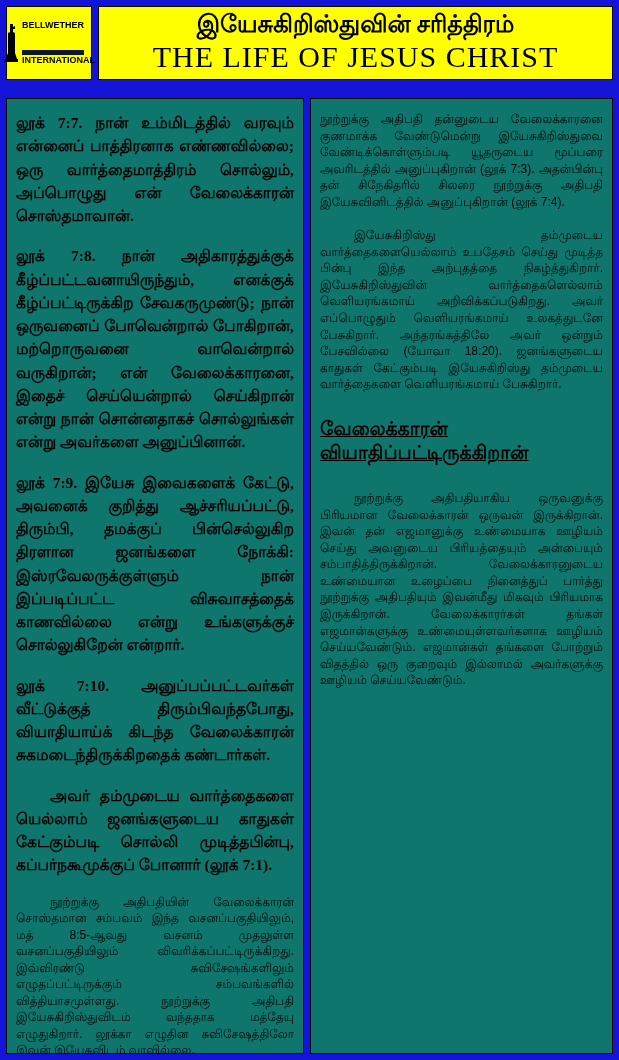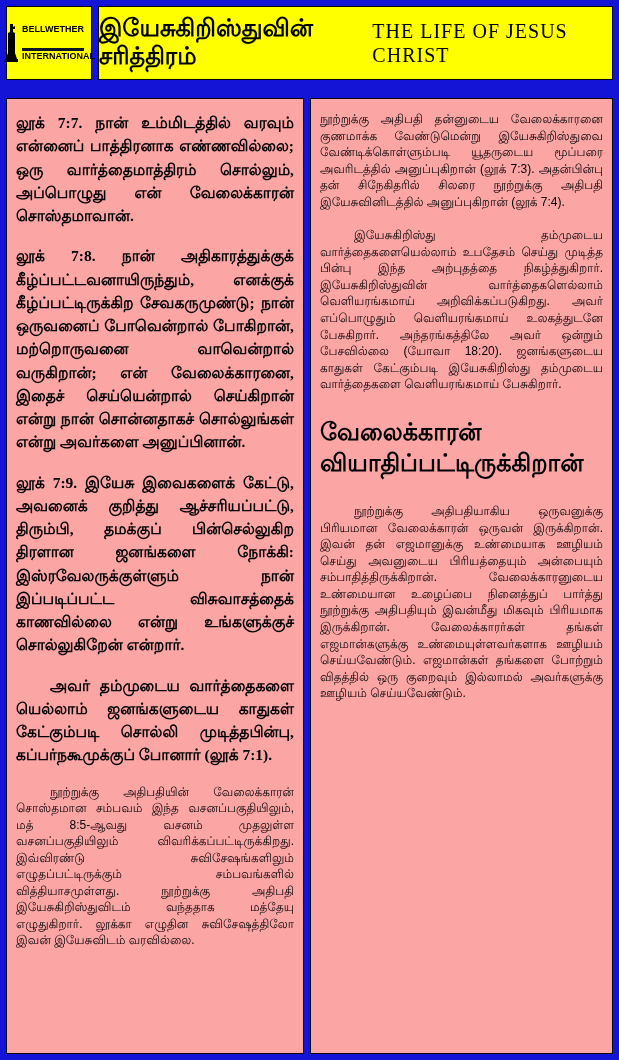--- a/index.html
+++ b/index.html
@@ -21,45 +21,45 @@
     margin-bottom: 18px;
   }
   .hbox {
     background: #ffff00;
     border: 1px solid #000;
     display: flex;
     align-items: center;
     justify-content: center;
   }
   .logo-box { width: 86px; }
-  .title-box { flex: 1; }
+  .title-box { flex: 1; flex-direction: column; }
   .logo-inner { display: flex; align-items: center; gap: 3px; }
   .logo-fig { width: 16px; height: 40px; flex: 0 0 auto; }
   .logo-text { font-size: 9px; font-weight: bold; line-height: 1.25; letter-spacing: 0px; white-space: nowrap; }
-  .logo-text .l1 { border-bottom: 3px solid #0f172a; display: inline-block; padding-bottom: 12px; }
+  .logo-text .l1 { border-bottom: 5px solid #0f172a; display: inline-block; padding-bottom: 18px; }
   .title-tamil {
     font-family: "Liberation Serif", serif;
     font-weight: bold;
     font-size: 24px;
     line-height: 1.15;
   }
   .title-english {
     font-family: "Liberation Serif", serif;
-    font-size: 20px;
+    font-size: 30px;
     letter-spacing: 1px;
     line-height: 1.2;
   }
   
   .columns {
     display: flex;
     gap: 6px;
     height: 956px;
   }
   .col {
-    background: #fca5a5;
+    background: #0f766e;
     border: 1px solid #000;
     padding: 12px 9px 8px 9px;
     overflow: hidden;
   }
   .col-left { width: 298px; }
   .col-right { flex: 1; }
   .para {
     text-align: justify;
     margin-bottom: 17px;
   }
@@ -70,25 +70,26 @@
     line-height: 1.5;
   }
   .para.body {
     font-family: "Liberation Sans", sans-serif;
     font-size: 12px;
     line-height: 1.38;
   }
   .para.heading {
     font-family: "Liberation Serif", serif;
     font-weight: bold;
-    font-size: 24px;
+    font-size: 19px;
     line-height: 1.3;
     text-align: left;
     margin-top: 24px;
     margin-bottom: 24px;
+    text-decoration: underline;
   }
   .para.indent { text-indent: 34px; }
 </style>
 </head>
 <body>
 
 <div class="header">
   <div class="hbox logo-box">
     <div class="logo-inner">
       <svg class="logo-fig" viewBox="0 0 16 40">
@@ -107,20 +108,21 @@
     <div class="title-english">THE LIFE OF JESUS CHRIST</div>
   </div>
 
 </div>
 
 <div class="columns">
   <div class="col col-left">
       <p class="para quote">லூக் 7:7. நான் உம்மிடத்தில் வரவும் என்னைப் பாத்திரனாக எண்ணவில்லை; ஒரு வார்த்தைமாத்திரம் சொல்லும், அப்பொழுது என் வேலைக்காரன் சொஸ்தமாவான்.</p>
       <p class="para quote">லூக் 7:8. நான் அதிகாரத்துக்குக் கீழ்ப்பட்டவனாயிருந்தும், எனக்குக் கீழ்ப்பட்டிருக்கிற சேவகருமுண்டு; நான் ஒருவனைப் போவென்றால் போகிறான், மற்றொருவனை வாவென்றால் வருகிறான்; என் வேலைக்காரனை, இதைச் செய்யென்றால் செய்கிறான் என்று நான் சொன்னதாகச் சொல்லுங்கள் என்று அவர்களை அனுப்பினான்.</p>
       <p class="para quote">லூக் 7:9. இயேசு இவைகளைக் கேட்டு, அவனைக் குறித்து ஆச்சரியப்பட்டு, திரும்பி, தமக்குப் பின்செல்லுகிற திரளான ஜனங்களை நோக்கி: இஸ்ரவேலருக்குள்ளும் நான் இப்படிப்பட்ட விசுவாசத்தைக் காணவில்லை என்று உங்களுக்குச் சொல்லுகிறேன் என்றார்.</p>
+      <p class="para quote">லூக் 7:10. அனுப்பப்பட்டவர்கள் வீட்டுக்குத் திரும்பிவந்தபோது, வியாதியாய்க் கிடந்த வேலைக்காரன் சுகமடைந்திருக்கிறதைக் கண்டார்கள்.</p>
       <p class="para quote indent">அவர் தம்முடைய வார்த்தைகளை யெல்லாம் ஜனங்களுடைய காதுகள் கேட்கும்படி சொல்லி முடித்தபின்பு, கப்பர்நகூமுக்குப் போனார் (லூக் 7:1).</p>
       <p class="para body indent">நூற்றுக்கு அதிபதியின் வேலைக்காரன் சொஸ்தமான சம்பவம் இந்த வசனப்பகுதியிலும், மத் 8:5-ஆவது வசனம் முதலுள்ள வசனப்பகுதியிலும் விவரிக்கப்பட்டிருக்கிறது. இவ்விரண்டு சுவிசேஷங்களிலும் எழுதப்பட்டிருக்கும் சம்பவங்களில் வித்தியாசமுள்ளது. நூற்றுக்கு அதிபதி இயேசுகிறிஸ்துவிடம் வந்ததாக மத்தேயு எழுதுகிறார். லூக்கா எழுதின சுவிசேஷத்திலோ இவன் இயேசுவிடம் வரவில்லை.</p>
     </div>
   <div class="col col-right">
       <p class="para body">நூற்றுக்கு அதிபதி தன்னுடைய வேலைக்காரனை குணமாக்க வேண்டுமென்று இயேசுகிறிஸ்துவை வேண்டிக்கொள்ளும்படி யூதருடைய மூப்பரை அவரிடத்தில் அனுப்புகிறான் (லூக் 7:3). அதன்பின்பு தன் சிநேகிதரில் சிலரை நூற்றுக்கு அதிபதி இயேசுவினிடத்தில் அனுப்புகிறான் (லூக் 7:4).</p>
       <p class="para body indent">இயேசுகிறிஸ்து தம்முடைய வார்த்தைகளையெல்லாம் உபதேசம் செய்து முடித்த பின்பு இந்த அற்புதத்தை நிகழ்த்துகிறார். இயேசுகிறிஸ்துவின் வார்த்தைகளெல்லாம் வெளியரங்கமாய் அறிவிக்கப்படுகிறது. அவர் எப்பொழுதும் வெளியரங்கமாய் உலகத்துடனே பேசுகிறார். அந்தரங்கத்திலே அவர் ஒன்றும் பேசவில்லை (யோவா 18:20). ஜனங்களுடைய காதுகள் கேட்கும்படி இயேசுகிறிஸ்து தம்முடைய வார்த்தைகளை வெளியரங்கமாய் பேசுகிறார்.</p>
       <p class="para heading">வேலைக்காரன் வியாதிப்பட்டிருக்கிறான்</p>
       <p class="para body indent">நூற்றுக்கு அதிபதியாகிய ஒருவனுக்கு பிரியமான வேலைக்காரன் ஒருவன் இருக்கிறான். இவன் தன் எஜமானுக்கு உண்மையாக ஊழியம் செய்து அவனுடைய பிரியத்தையும் அன்பையும் சம்பாதித்திருக்கிறான். வேலைக்காரனுடைய உண்மையான உழைப்பை நினைத்துப் பார்த்து நூற்றுக்கு அதிபதியும் இவன்மீது மிகவும் பிரியமாக இருக்கிறான். வேலைக்காரர்கள் தங்கள் எஜமான்களுக்கு உண்மையுள்ளவர்களாக ஊழியம் செய்யவேண்டும். எஜமான்கள் தங்களை போற்றும் விதத்தில் ஒரு குறைவும் இல்லாமல் அவர்களுக்கு ஊழியம் செய்யவேண்டும்.</p>
     </div>
 </div>

